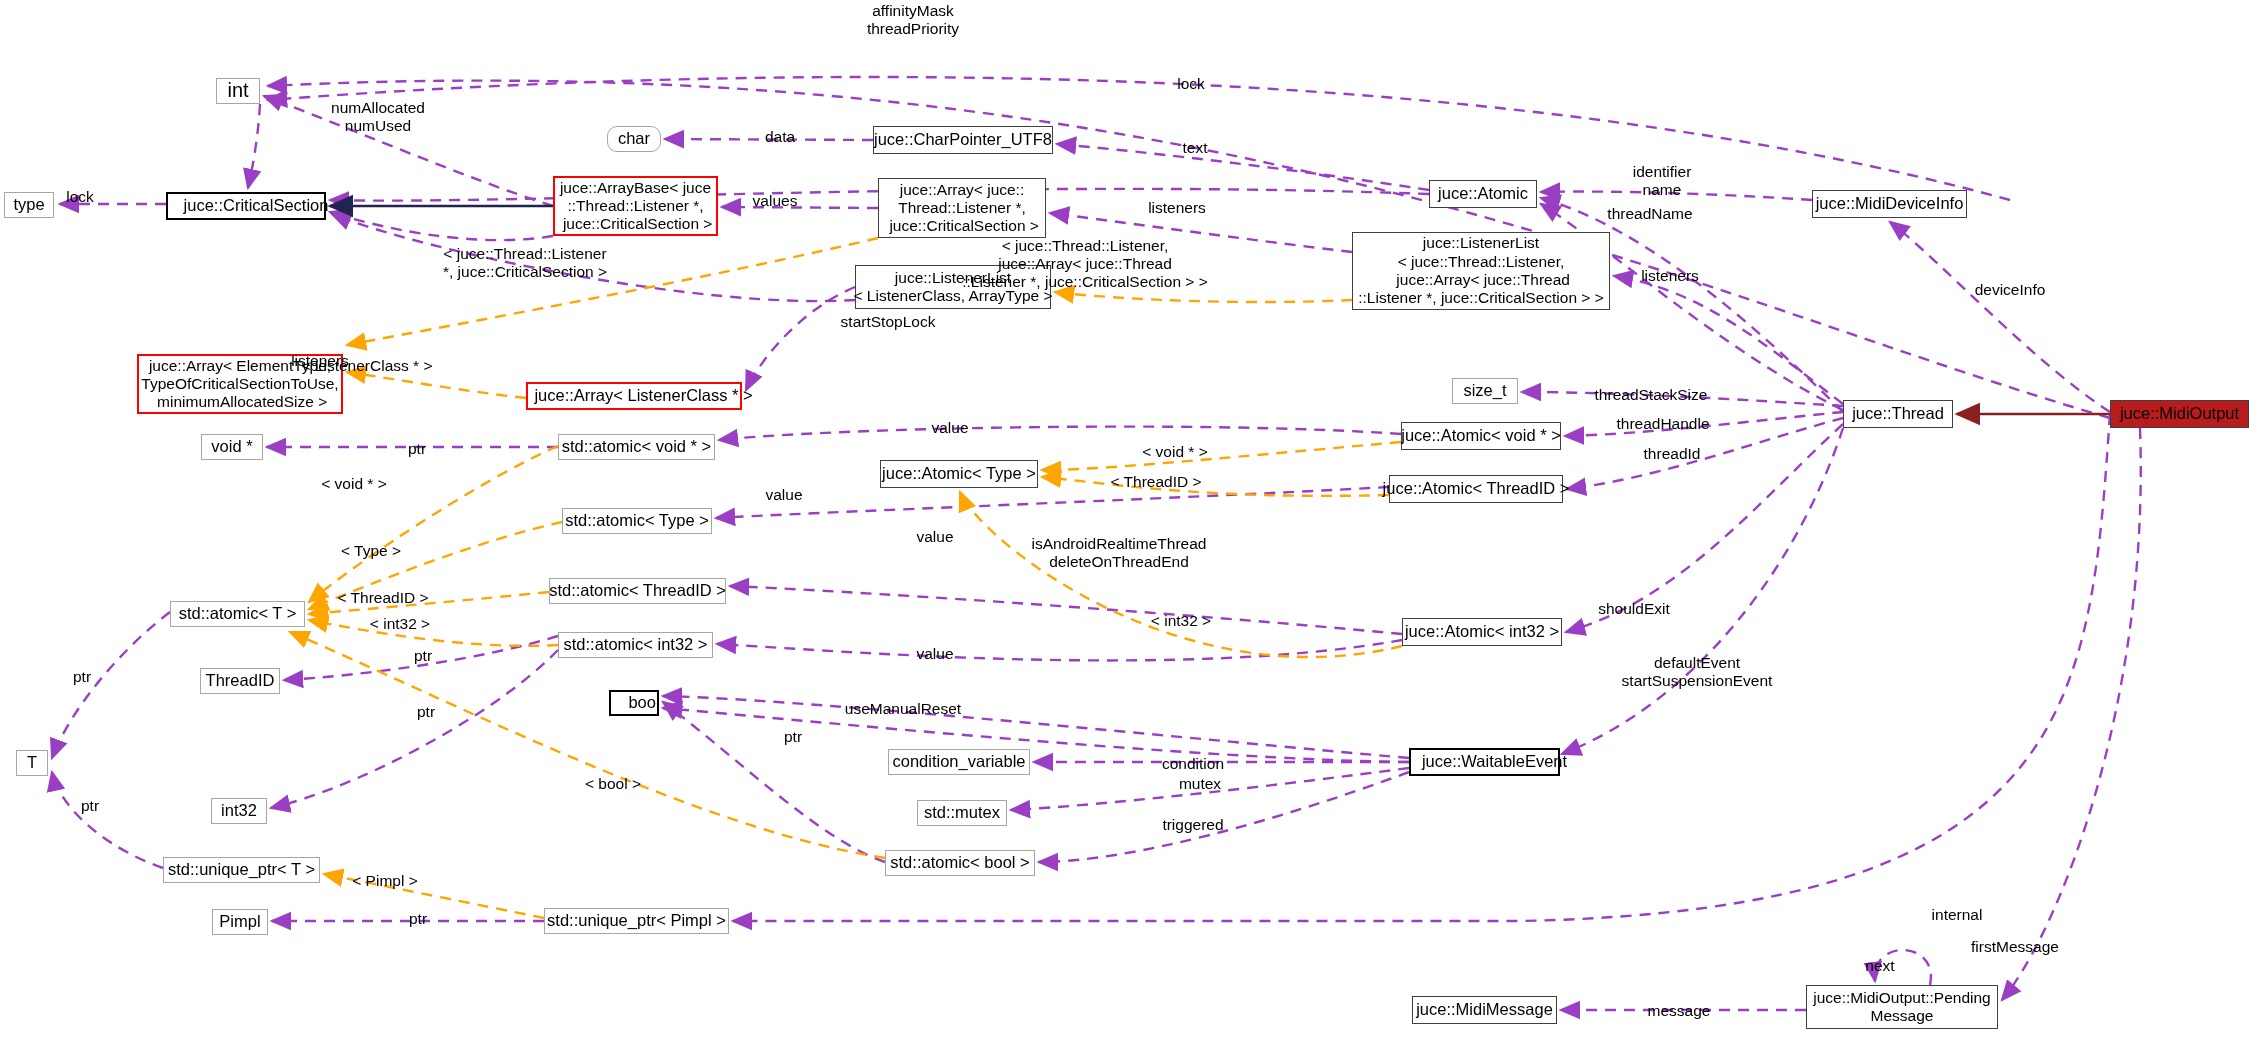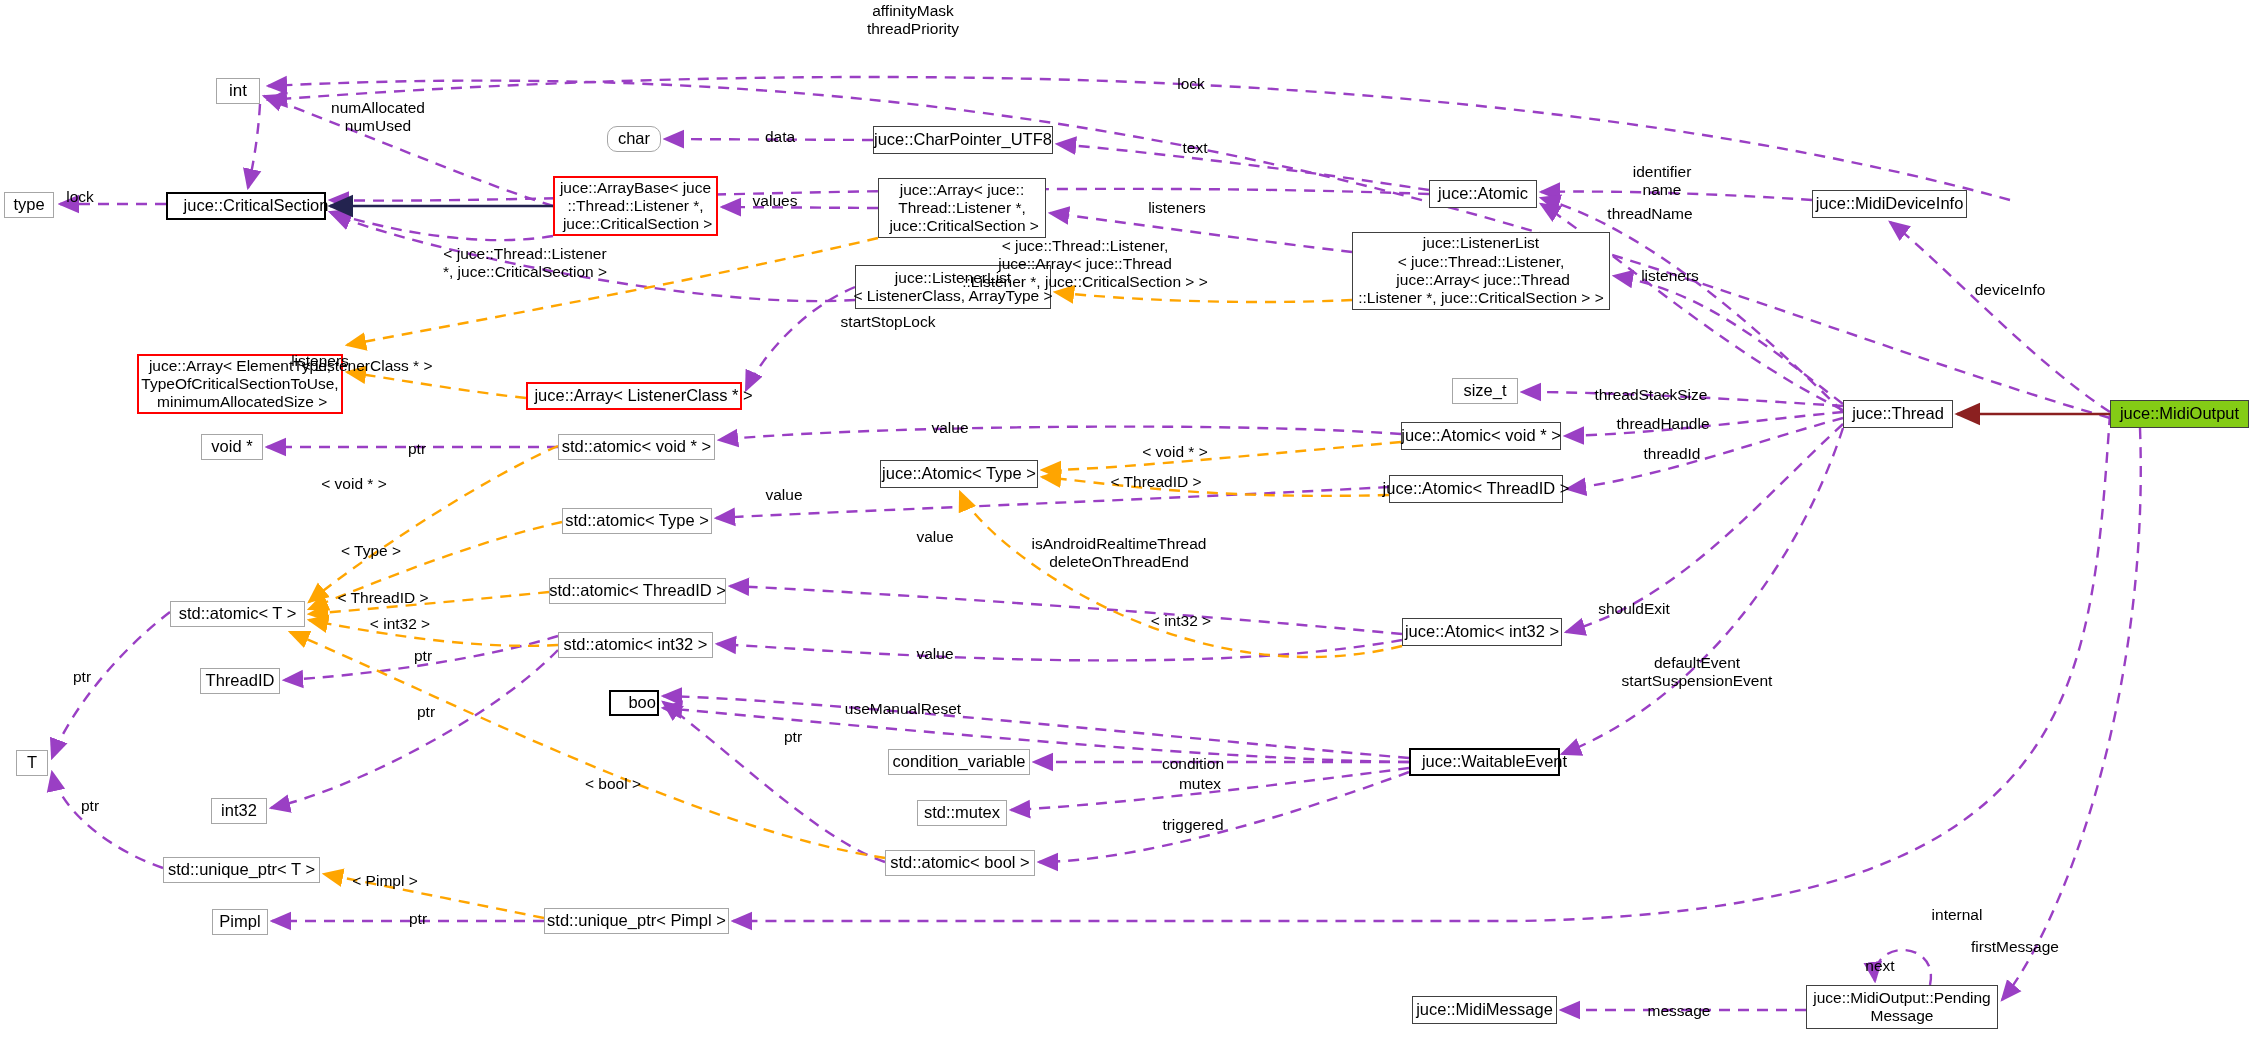--- a/index.html
+++ b/index.html
@@ -20,21 +20,21 @@
     color:#000000;
     line-height:1.18;
     white-space:pre;
     letter-spacing:0px;
   }
   
   .b-thin{border:1px solid #a6a6a6;}
   .b-dark{border:1px solid #404040;}
   .b-bold{border:2px solid #000000;padding-left:20px;}
   .b-red{border:2px solid #ff0000;}
-  .sel{background:#84cc16;border:1px solid #404040;}
+  .sel{background:#b91c1c;border:1px solid #404040;}
   .elabel{
     position:absolute;
     color:#000000;
     font-family:"Liberation Sans", sans-serif;
     white-space:pre;
     text-align:center;
     line-height:1.15;
     pointer-events:none;
   }
 </style>
@@ -159,21 +159,21 @@
       <path d="M553,206 L330,206" marker-end="url(#ah-b)"></path>
     </g>
 
     <g fill="none" stroke="#8b2020" stroke-width="2.6">
       <path d="M2110,414 L1957,414" marker-end="url(#ah-r)"></path>
     </g>
   </svg>
 
   <div id="node-layer">
       <div class="node b-thin" style="left: 4px; top: 192px; width: 50px; height: 26px; font-size: 16.5px;">type</div>
-      <div class="node b-thin" style="left: 216px; top: 78px; width: 44px; height: 26px; font-size: 17px;">int</div>
+      <div class="node b-thin" style="left: 216px; top: 78px; width: 44px; height: 26px; font-size: 20px;">int</div>
       <div class="node b-bold" style="left: 166px; top: 192px; width: 160px; height: 28px; font-size: 16.5px;">juce::CriticalSection</div>
       <div class="node b-thin" style="left: 607px; top: 126px; width: 54px; height: 26px; font-size: 16.5px; border-radius: 10px;">char</div>
       <div class="node b-dark" style="left: 873px; top: 126px; width: 180px; height: 28px; font-size: 16.5px;">juce::CharPointer_UTF8</div>
       <div class="node b-red" style="left: 553px; top: 176px; width: 165px; height: 60px; font-size: 15.5px;">juce::ArrayBase&lt; juce
 ::Thread::Listener *,
  juce::CriticalSection &gt;</div>
       <div class="node b-dark" style="left: 878px; top: 178px; width: 168px; height: 60px; font-size: 15.5px;">juce::Array&lt; juce::
 Thread::Listener *,
  juce::CriticalSection &gt;</div>
       <div class="node b-dark" style="left: 855px; top: 265px; width: 196px; height: 44px; font-size: 15.5px;">juce::ListenerList

